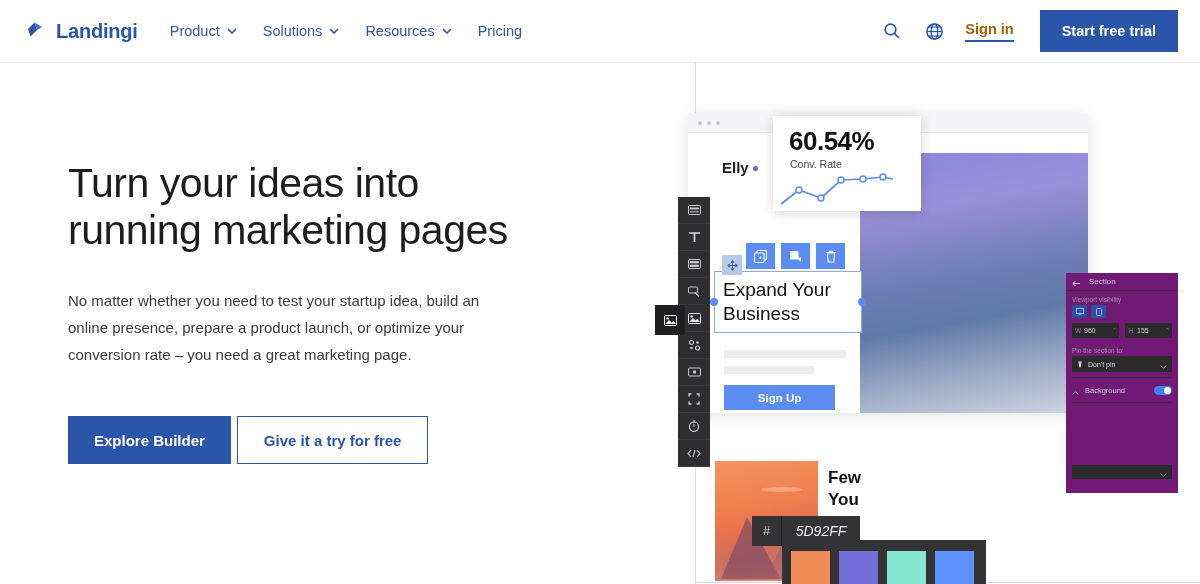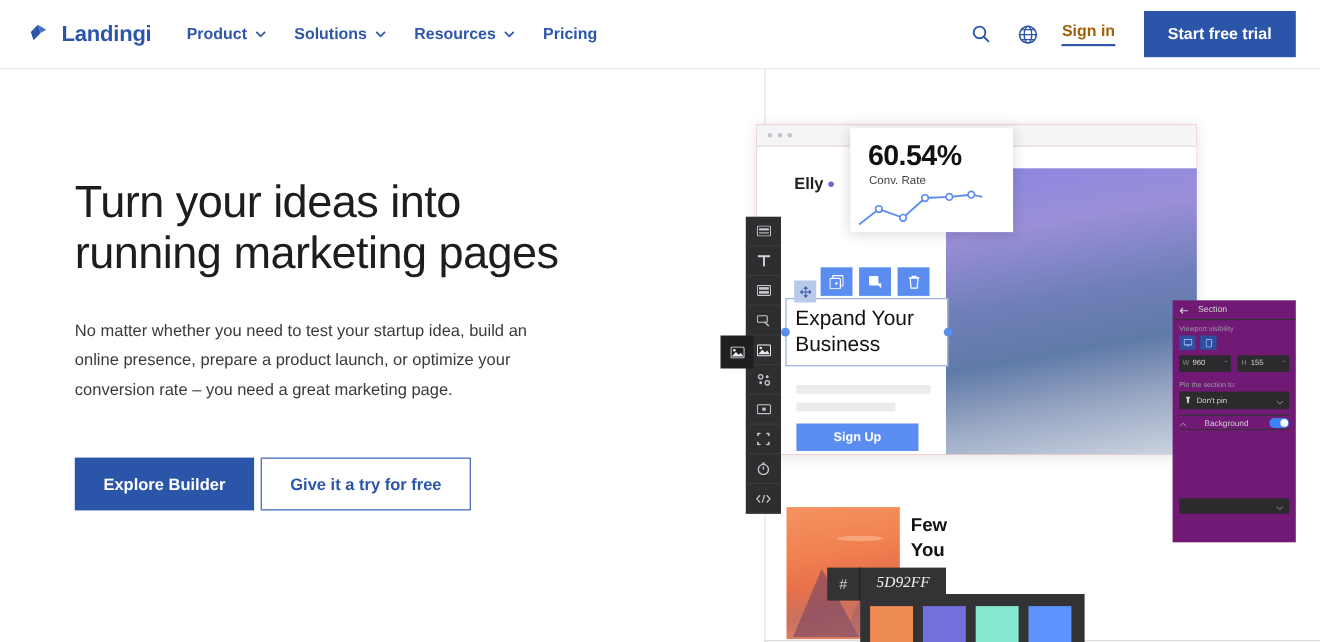--- a/index.html
+++ b/index.html
@@ -15,21 +15,21 @@
   .header {
     position: absolute; left:0; top:0; width:1200px; height:63px;
     background:#ffffff; border-bottom:1px solid #e6e8ec;
     display:flex; align-items:center; z-index:50;
   }
   .brand { display:flex; align-items:center; gap:9px; margin-left:26px; }
   .brand-mark { width:21px; height:21px; position:relative; }
   .brand-name { font-size:20px; font-weight:bold; color:#2a55a8; letter-spacing:-0.2px; }
   .nav { display:flex; align-items:center; gap:26px; margin-left:32px; }
   .nav-item { display:flex; align-items:center; gap:7px; font-size:14.5px;
-              font-weight:bold; color:#2e56ab; cursor:pointer; white-space:nowrap; }
+              font-weight:normal; color:#2e56ab; cursor:pointer; white-space:nowrap; }
   .chev { width:10px; height:6px; display:block; }
   .header-right { margin-left:auto; display:flex; align-items:center; gap:20px; margin-right:22px; }
   .icon-btn { width:22px; height:22px; display:flex; align-items:center; justify-content:center; cursor:pointer; }
   .signin {
     font-size:14.5px; font-weight:bold; color:#a16207; cursor:pointer;
     border-bottom:2px solid #2e56ab; padding-bottom:3px; margin-right:6px;
   }
   .trial-btn {
     background:#2a55a8; color:#fff; font-size:14.5px; font-weight:bold;
     padding:0 22px; height:42px; display:flex; align-items:center;
@@ -53,21 +53,21 @@
   }
 
   
   .divider-v { position:absolute; left:695px; top:63px; width:1px; height:521px; background:#e2e2e2; }
   .divider-b { position:absolute; left:695px; top:582px; width:505px; height:1px; background:#d8d8d8; }
   .art { position:absolute; left:0; top:63px; width:1200px; height:521px; overflow:hidden; }
 
   
   .browser {
     position:absolute; left:688px; top:50px; width:400px; height:300px;
-    background:#ef4444; box-shadow:0 2px 14px rgba(0,0,0,.12);
+    background:#a3a3a3; box-shadow:0 2px 14px rgba(0,0,0,.12);
   }
   .browser-bar { height:20px; background:#f5f5f7; border-bottom:1px solid #e8e8ea;
                  display:flex; align-items:center; padding-left:10px; gap:5px; }
   .dot { width:4px; height:4px; border-radius:50%; background:#c3c3c8; }
   .browser-body { position:relative; height:280px; background:#fff; }
   .elly { position:absolute; left:34px; top:26px; font-size:15px; font-weight:bold; color:#1d1d1f; }
   .elly-dot { display:inline-block; width:5px; height:5px; border-radius:50%;
               background:#6f63d8; margin-left:4px; vertical-align:2px; }
 
   
@@ -150,21 +150,21 @@
              z-index:14; overflow:hidden; }
 
   
   .hex-field {
     position:absolute; left:752px; top:453px; width:108px; height:30px;
     background:#333335; display:flex; align-items:center; z-index:32;
   }
   .hex-hash { width:30px; text-align:center; font-size:13px; color:#cfcfd2;
               border-right:1px solid #1f1f21; line-height:30px; }
   .hex-val { flex:1; text-align:center; font-size:14px; font-style:italic;
-             color:#f0f0f2; font-family:Liberation Serif, serif; }
+             color:#f0f0f2; font-family:Liberation Sans, sans-serif; }
 
   
   .swatch-panel {
     position:absolute; left:782px; top:477px; width:204px; height:60px;
     background:#333335; display:flex; align-items:center; gap:9px;
     padding-left:9px; z-index:31;
   }
   .swatch { width:39px; height:39px; cursor:pointer; }
 
   
@@ -180,22 +180,22 @@
   .vp-chip { width:15px; height:13px; background:#2f4f9e; display:flex;
              align-items:center; justify-content:center; }
   .wh-row { display:flex; gap:6px; padding:0 6px 4px; align-items:center; }
   .wh-box { flex:1; height:15px; background:#2b2b2d; display:flex; align-items:center; }
   .wh-lbl { width:12px; text-align:center; font-size:6.5px; color:#8d8d91; }
   .wh-val { flex:1; font-size:7px; color:#d6d6d9; }
   .wh-stp { width:9px; font-size:7px; color:#77777b; text-align:center; }
   .pin-row { margin:0 6px 5px; height:16px; background:#2b2b2d;
              display:flex; align-items:center; gap:5px; padding:0 5px; }
   .pin-txt { flex:1; font-size:7px; color:#d6d6d9; }
-  .bg-row { margin:0 6px; height:14px; display:flex; align-items:center;
-            gap:16px; border-top:1px solid #333336; border-bottom:1px solid #333336; }
+  .bg-row { margin:0 6px; height:26px; display:flex; align-items:center;
+            gap:6px; border-top:1px solid #333336; border-bottom:1px solid #333336; }
   .bg-txt { flex:1; font-size:7.5px; color:#cfcfd2; }
   .toggle-on { width:18px; height:9px; border-radius:5px; background:#3b82f6; position:relative; }
   .toggle-on::after { content:""; position:absolute; right:1px; top:1px; width:7px;
                       height:7px; border-radius:50%; background:#fff; }
   .props-gap { height:62px; }
   .sel-row { margin:0 6px 6px; height:14px; background:#2b2b2d;
              display:flex; align-items:center; padding:0 5px; }
 
   
   .person { position:absolute; left:830px; top:20px; width:360px; height:564px; z-index:16; }

